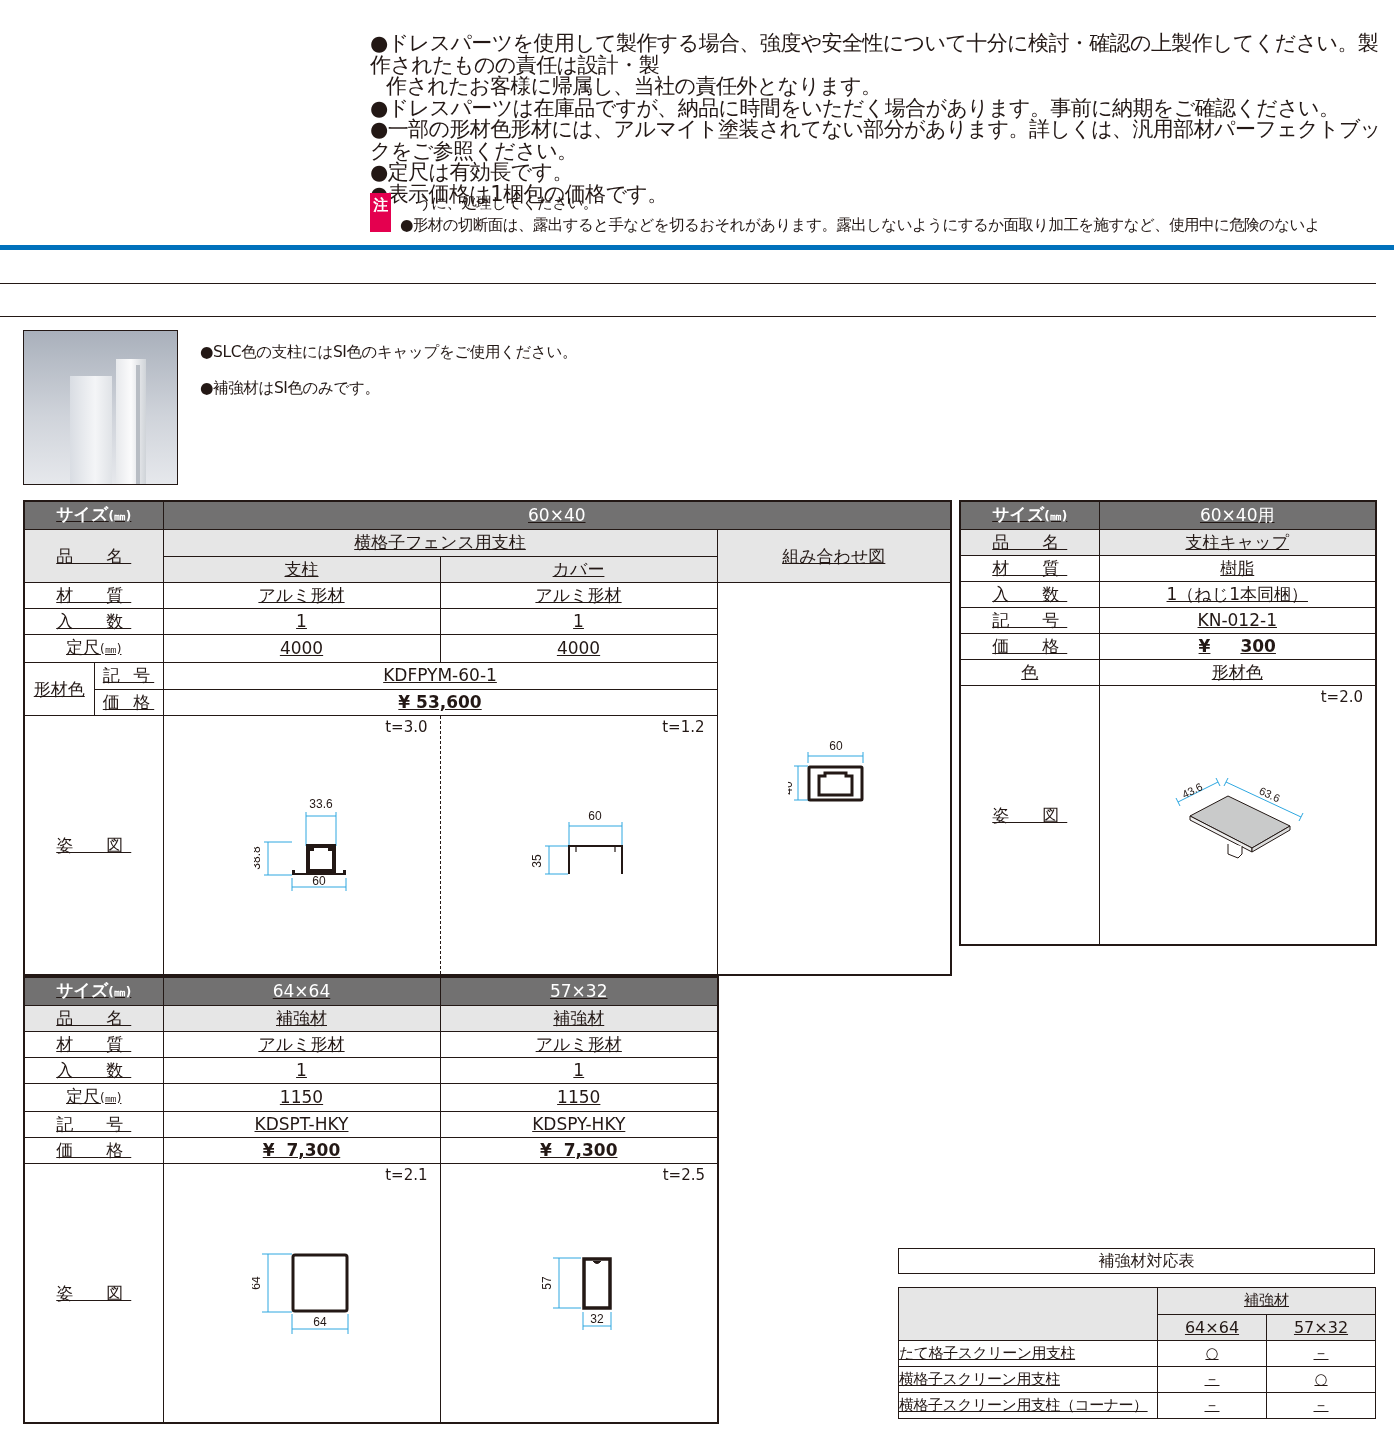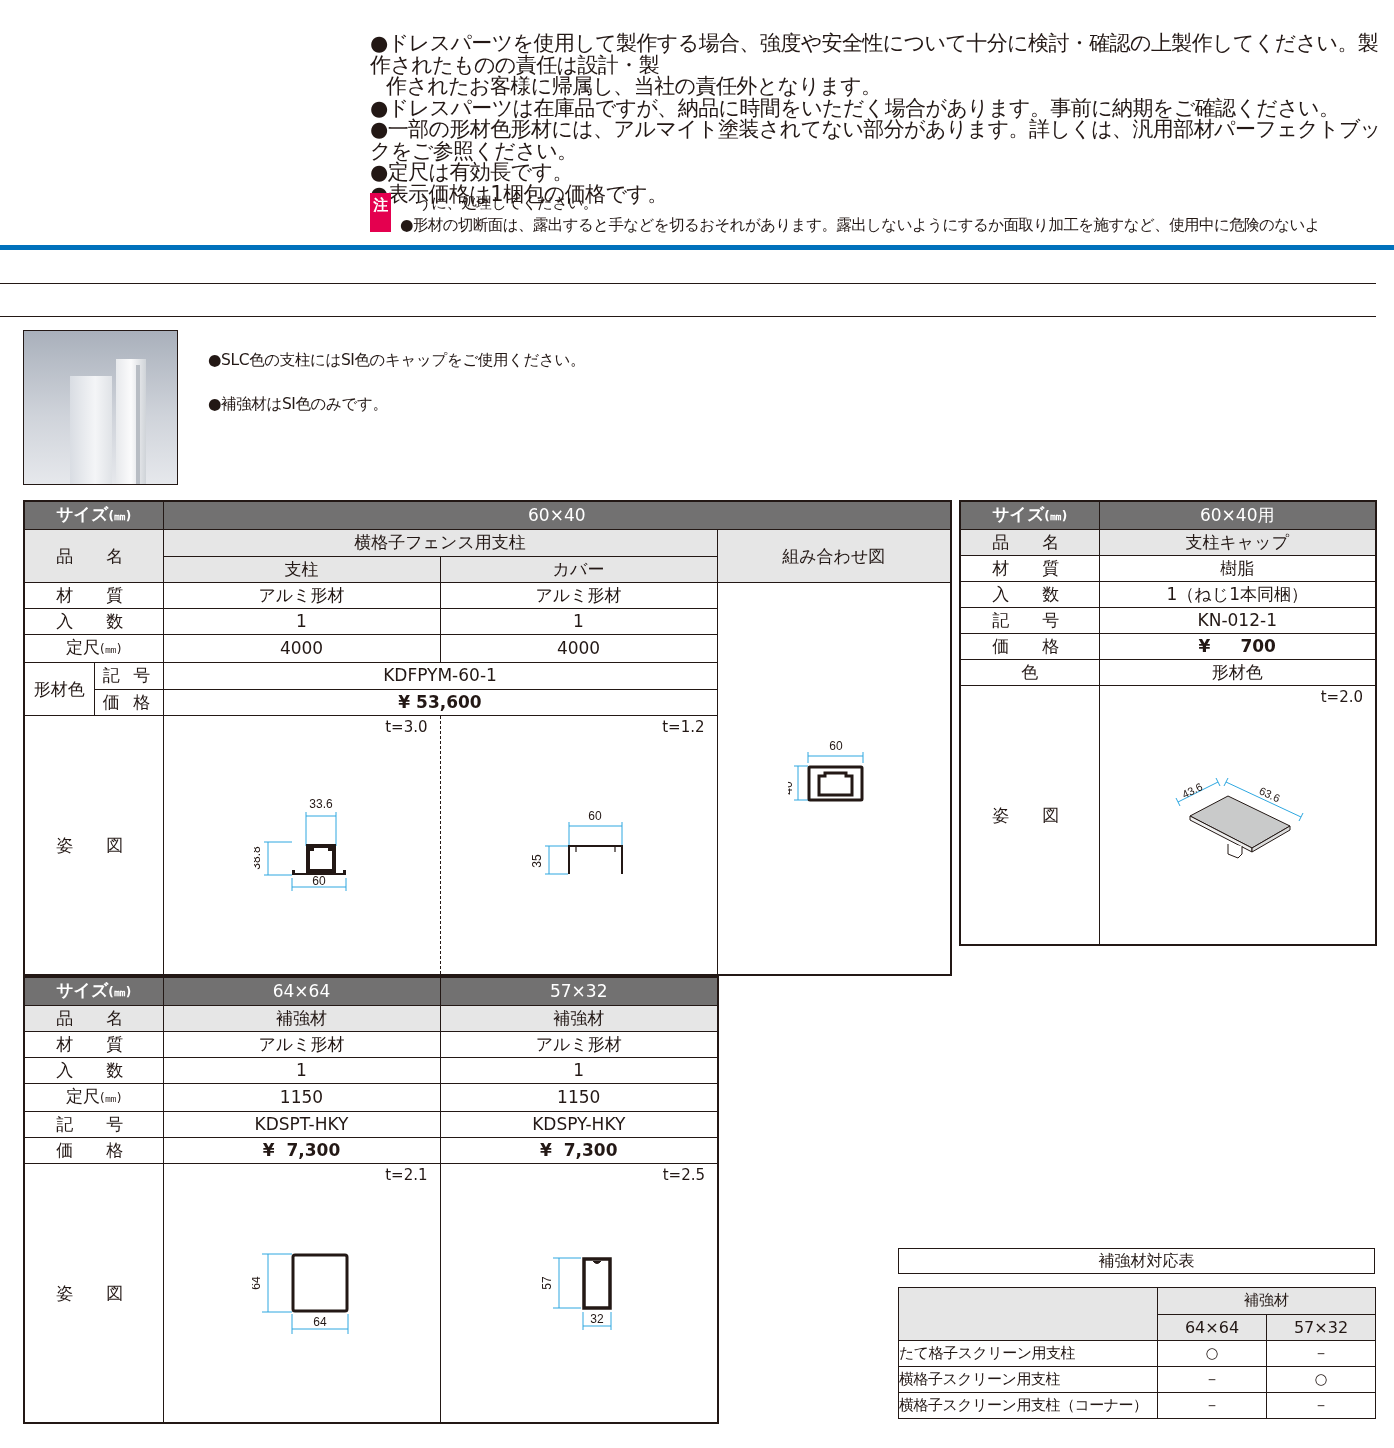--- a/index.html
+++ b/index.html
@@ -14,23 +14,23 @@
   .caution .badge{width:21px;height:39px;background:#e4004f;color:#fff;font-weight:bold;font-size:15px;
         display:flex;align-items:flex-start;justify-content:center;padding-top:2px;box-sizing:border-box;margin-right:9px;flex:none;}
   .blue-rule{left:0;top:245px;width:1394px;height:5px;background:#0071bc;}
   .hrule{left:0;width:1376px;height:0;border-top:1.5px solid #231815;}
   .photo{left:23px;top:330px;width:155px;height:155px;border:1.5px solid #231815;box-sizing:border-box;
          background:linear-gradient(#a9b0bb 0%,#cfd3da 55%,#e6e8ec 100%);overflow:hidden;}
   .photo .p1{position:absolute;left:46px;top:45px;width:42px;height:110px;background:linear-gradient(90deg,#d9dde3,#f4f5f7 60%,#e0e3e7);}
   .photo .p2{position:absolute;left:92px;top:28px;width:30px;height:128px;background:linear-gradient(90deg,#e7e9ec,#fbfbfc 50%,#cfd3d8);}
   .photo .p2 .slot{position:absolute;left:20px;top:6px;width:4px;height:122px;background:#b8bdc4;}
   .bullets2{left:192px;top:330px;font-size:15.5px;line-height:28px;letter-spacing:-0.4px;}
-  .bullets2 p{margin:16px;}
+  .bullets2 p{margin:8px;}
   
-  table{border-collapse:collapse;table-layout:fixed;}
+  table{border-collapse:collapse;table-layout:fixed;text-decoration:underline;}
   table.spec{position:absolute;border:2px solid #231815;font-size:17px;}
   table.spec td{border:1px solid #231815;text-align:center;padding:0;height:25px;line-height:25px;white-space:nowrap;overflow:hidden;}
   table.spec td.hd{background:#727171;color:#fff;}
   table.spec td.hd.lbl{font-weight:bold;}
   table.spec td.gray{background:#e6e6e6;}
   table.spec td.label{letter-spacing:8px;}
   table.spec td.price{font-weight:bold;}
   .small{font-size:12px;letter-spacing:0;}
   td.diag{position:relative;vertical-align:top;}
   td.diag .t{position:absolute;right:12px;top:0;font-size:15px;line-height:22px;}
@@ -206,21 +206,21 @@
   <tr>
         <td class="label">入　数</td>
         <td>1（ねじ1本同梱）</td>
       </tr>
   <tr>
         <td class="label">記　号</td>
         <td>KN-012-1</td>
       </tr>
   <tr>
         <td class="label">価　格</td>
-      <td class="price"><span>¥</span><span style="display:inline-block;width:30px"></span><span>700</span></td>
+      <td class="price"><span>¥</span><span style="display:inline-block;width:30px"></span><span>300</span></td>
       </tr>
   <tr>
         <td>色</td>
         <td>形材色</td>
       </tr>
   <tr>
     <td class="label" style="height:258px">姿　図</td>
     <td class="diag">
       <span class="t">t=2.0</span>
       <svg style="left:68px;top:86px" width="140" height="90" viewBox="0 0 140 90">

